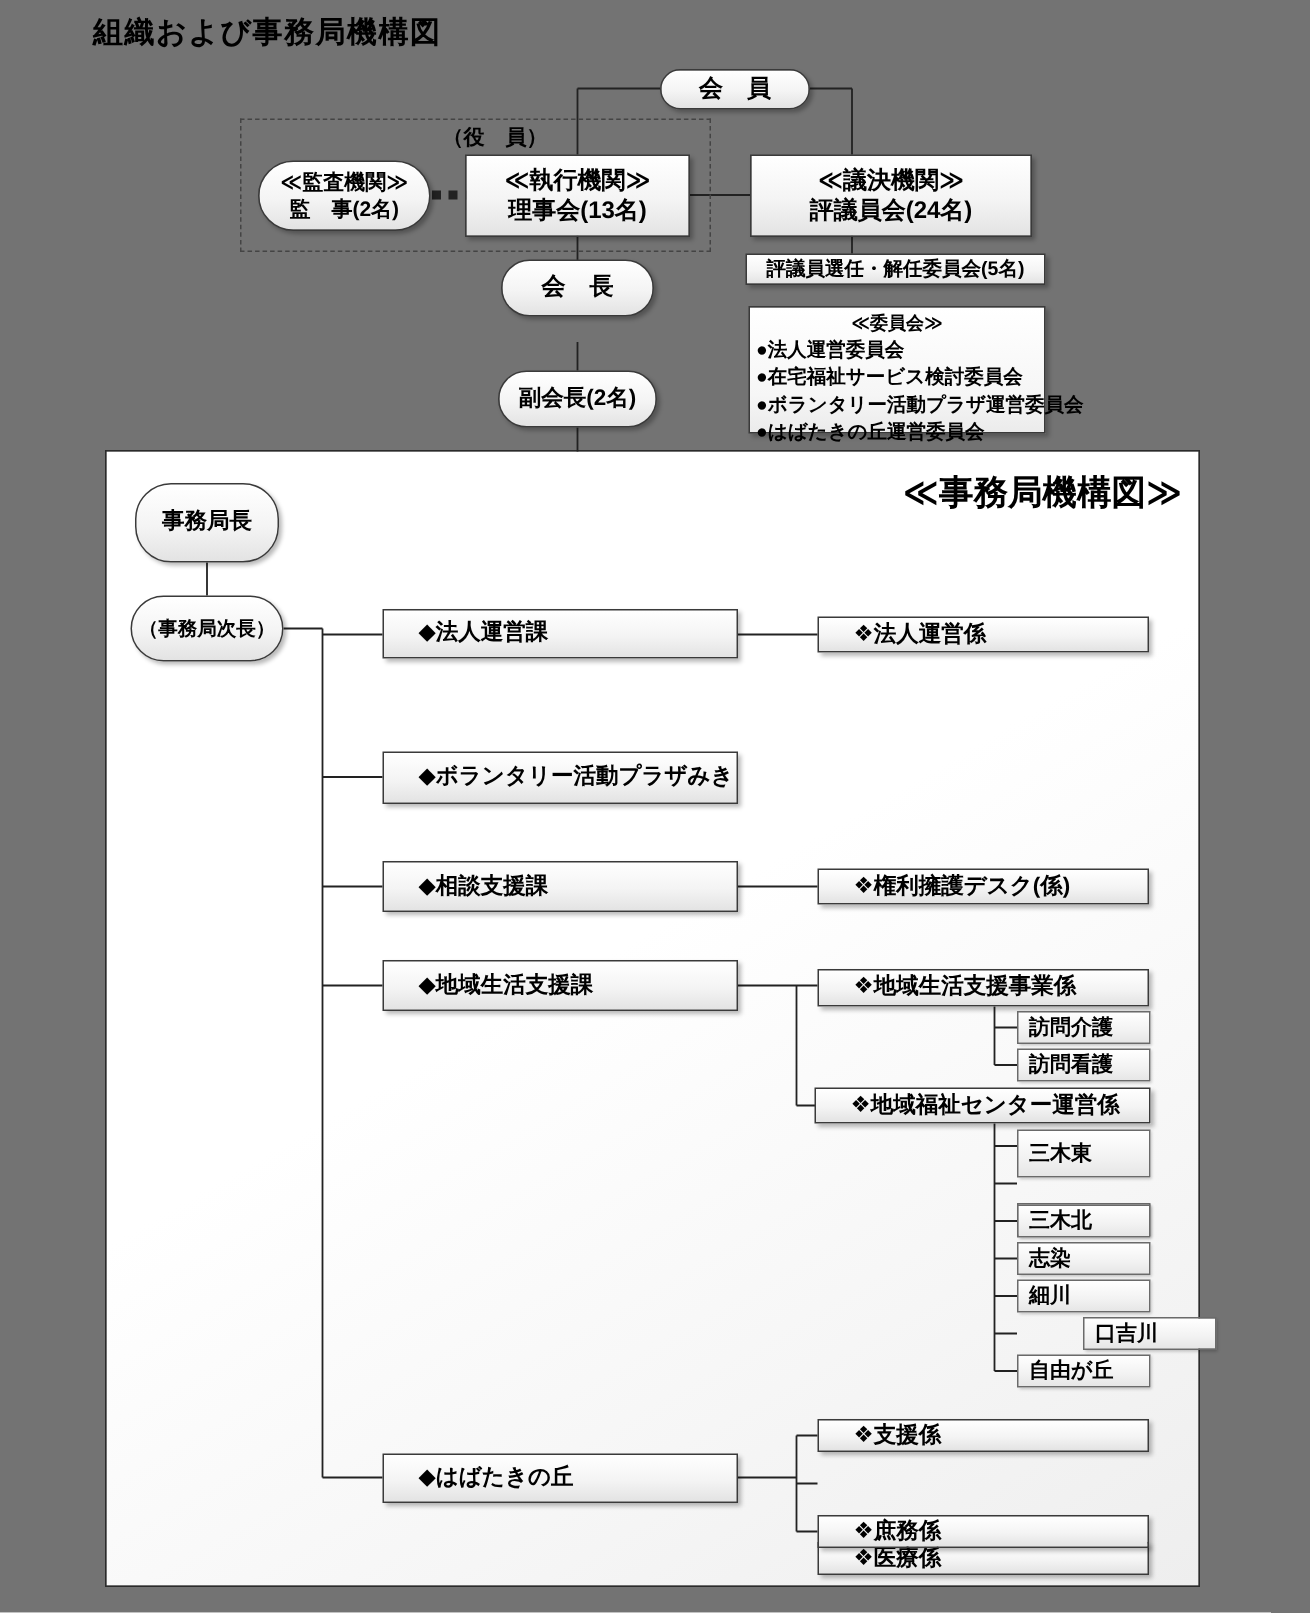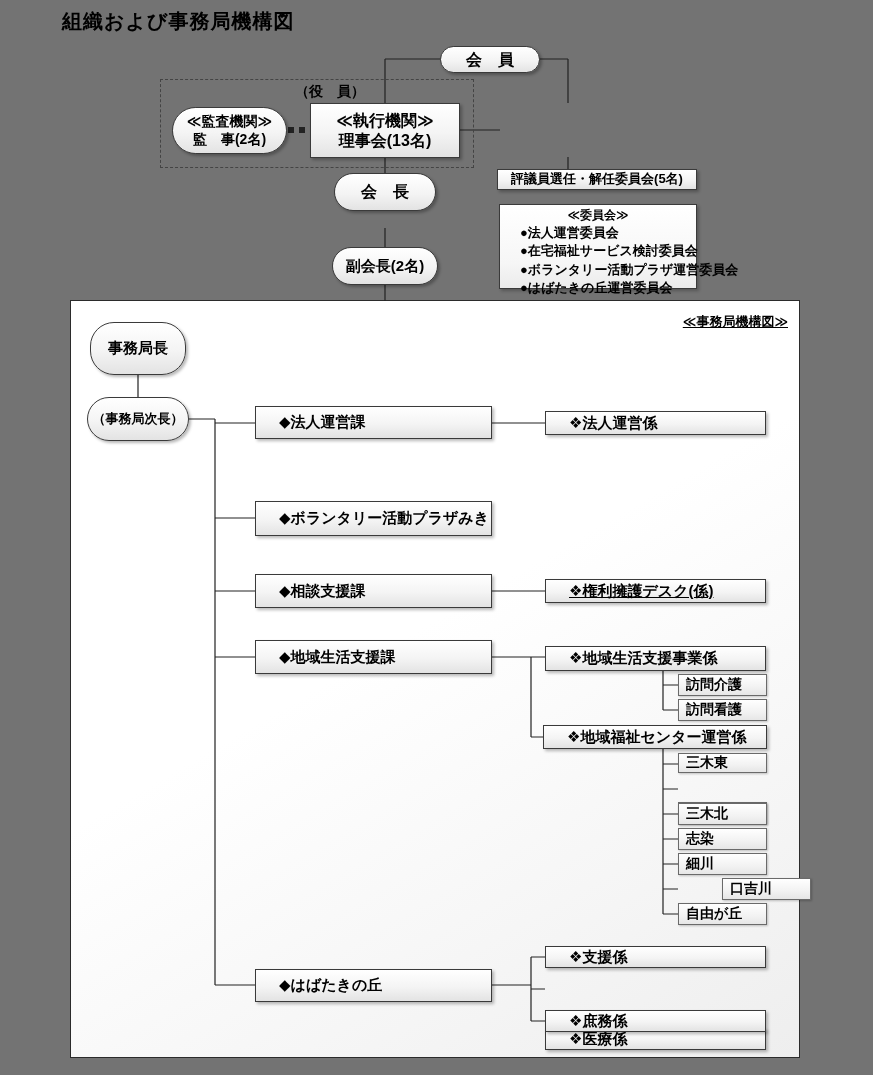--- a/index.html
+++ b/index.html
@@ -29,25 +29,25 @@
   }
   .left-text{align-items:flex-start;padding-left:23px;}
   .dashed-group{border:1px dashed #444;background:transparent;}
   .outer-box{
     border:1px solid #2b2b2b;
     background:linear-gradient(150deg,#ffffff 45%,#f6f6f6 75%,#eeeeee 100%);
   }
   .committee-box{
     background:linear-gradient(180deg,#ffffff 0%,#f6f6f6 70%,#ebebeb 100%);
     border:1px solid #3a3a3a;box-shadow:2px 2px 3px rgba(0,0,0,0.25);
-    padding:3px 20px;
+    padding:3px 4px;
   }
   .committee-box .hdr{text-align:center;font-size:12px;line-height:1.3;}
   .committee-box .itm{font-size:13px;line-height:1.42;white-space:nowrap;} .fs13{font-size:13px;}
-  .fs14{font-size:14px;} .fs15{font-size:15px;} .fs16{font-size:16px;} .fs17{font-size:13px;text-decoration:underline;}
+  .fs14{font-size:14px;} .fs15{font-size:15px;} .fs16{font-size:16px;} .fs17{font-size:23px;}
   .sec-label{text-align:right;white-space:nowrap;}
 </style>
 </head>
 <body>
 
 <div id="canvas">
 
   <div class="abs doc-title" style="left:62px;top:8px;">組織および事務局機構図</div>
 
   <div class="abs outer-box" style="left:70px;top:300px;width:730px;height:758px;"></div>
@@ -76,20 +76,24 @@
   <div class="abs node oval fs14" style="left:172px;top:107px;width:115px;height:47px;">
     <div>≪監査機関≫</div>
     <div>監　事(2名)</div>
   </div>
 
   <div class="abs node fs16" style="left:310px;top:103px;width:150px;height:55px;">
     <div>≪執行機関≫</div>
     <div>理事会(13名)</div>
   </div>
 
+  <div class="abs node fs16" style="left:500px;top:103px;width:188px;height:55px;">
+    <div>≪議決機関≫</div>
+    <div>評議員会(24名)</div>
+  </div>
 
   <div class="abs node fs13" style="left:497px;top:169px;width:200px;height:21px;">
     <span>評議員選任・解任委員会(5名)</span>
   </div>
 
   <div class="abs committee-box" style="left:499px;top:204px;width:198px;height:85px;">
     <div class="hdr">≪委員会≫</div>
     <div class="itm">●法人運営委員会</div>
     <div class="itm">●在宅福祉サービス検討委員会</div>
     <div class="itm">●ボランタリー活動プラザ運営委員会</div>
@@ -126,21 +130,21 @@
   <div class="abs node left-text fs15" style="left:255px;top:640px;width:237px;height:34px;">
     <span>◆地域生活支援課</span>
   </div>
   <div class="abs node left-text fs15" style="left:255px;top:969px;width:237px;height:33px;">
     <span>◆はばたきの丘</span>
   </div>
 
   <div class="abs node left-text fs15" style="left:545px;top:411px;width:221px;height:24px;">
     <span>❖法人運営係</span>
   </div>
-  <div class="abs node left-text fs15" style="left:545px;top:579px;width:221px;height:24px;text-decoration:underline;">
+  <div class="abs node left-text fs15" style="left:545px;top:579px;width:221px;height:24px;">
     <span>❖権利擁護デスク(係)</span>
   </div>
   <div class="abs node left-text fs15" style="left:543px;top:725px;width:224px;height:24px;">
     <span>❖地域福祉センター運営係</span>
   </div>
   <div class="abs node left-text fs15" style="left:545px;top:646px;width:221px;height:25px;">
     <span>❖地域生活支援事業係</span>
   </div>
   <div class="abs node left-text fs15" style="left:545px;top:946px;width:221px;height:22px;">
     <span>❖支援係</span>
@@ -152,21 +156,21 @@
     <span>❖庶務係</span>
   </div>
 
   <div class="abs small-box" style="left:678px;top:674px;width:89px;height:22px;">
     <span>訪問介護</span>
   </div>
   <div class="abs small-box" style="left:678px;top:699px;width:89px;height:22px;">
     <span>訪問看護</span>
   </div>
 
-  <div class="abs small-box" style="left:678px;top:753px;width:89px;height:20px;">
+  <div class="abs small-box" style="left:678px;top:753px;width:89px;height:32px;">
     <span>三木東</span>
   </div>
   <div class="abs small-box" style="left:678px;top:802px;width:89px;height:22px;justify-content:flex-end;">
     <span>三木南</span>
   </div>
   <div class="abs small-box" style="left:678px;top:803px;width:89px;height:22px;">
     <span>三木北</span>
   </div>
   <div class="abs small-box" style="left:678px;top:828px;width:89px;height:22px;">
     <span>志染</span>

